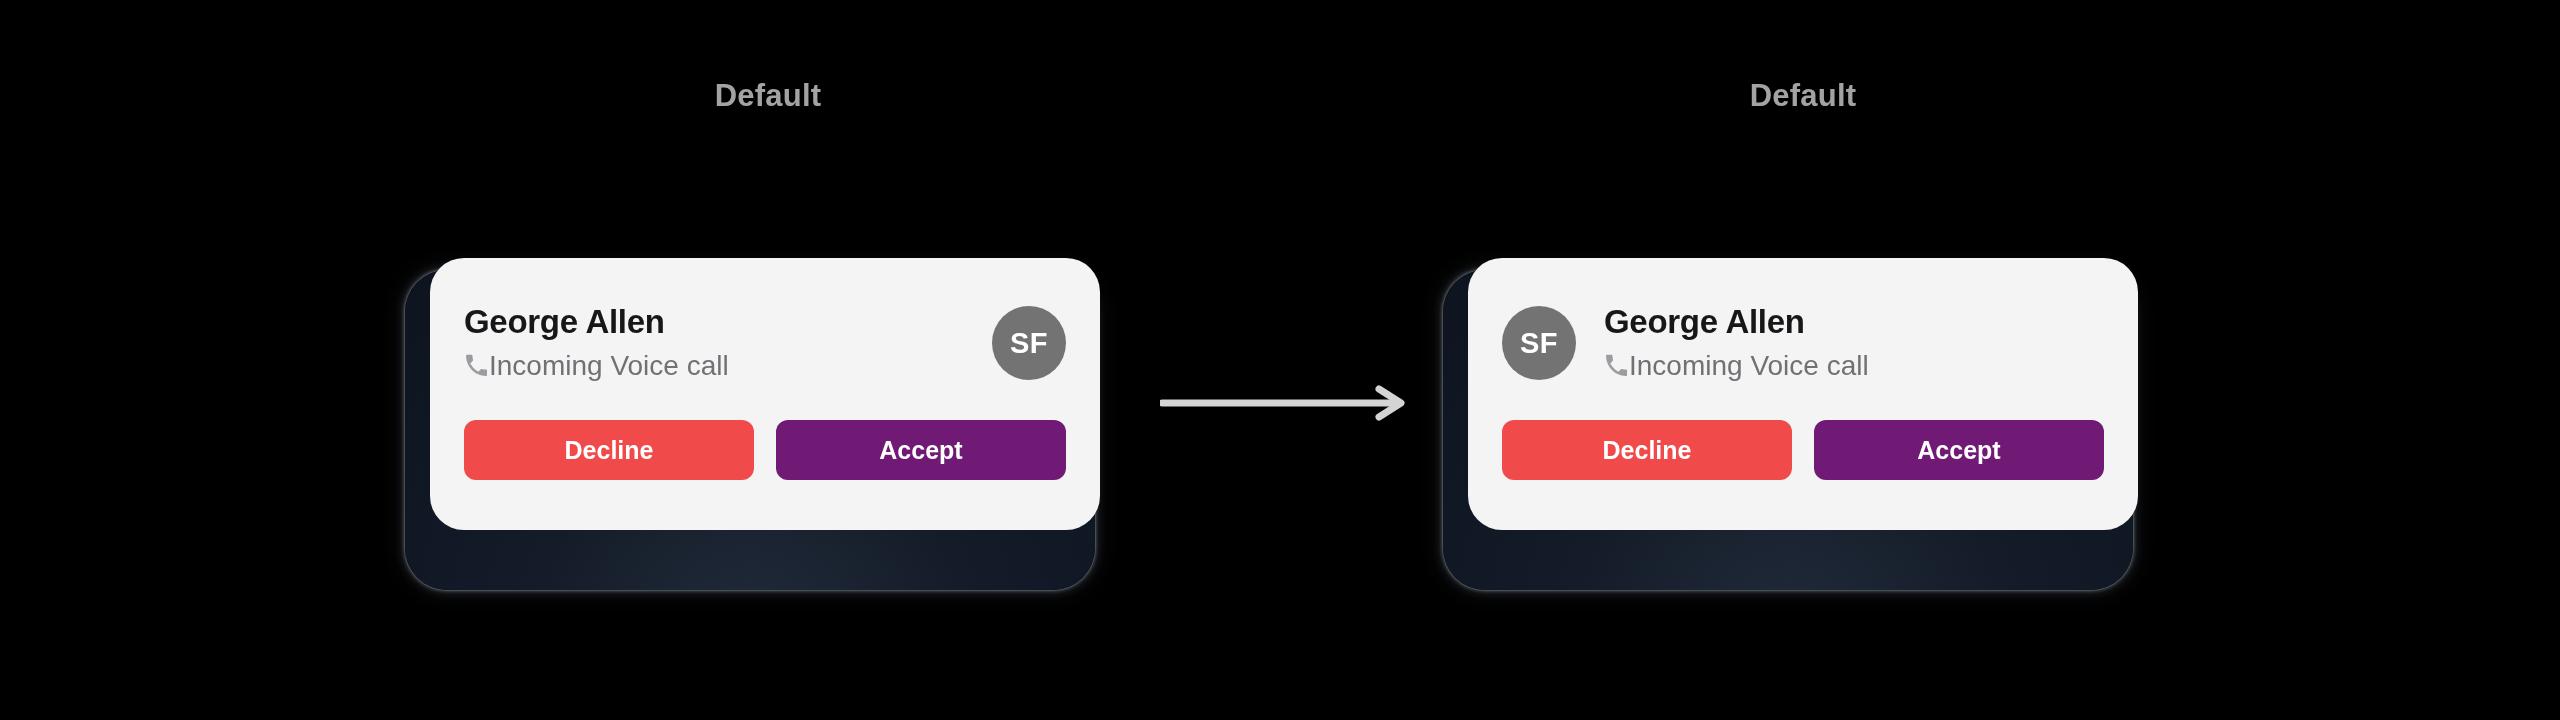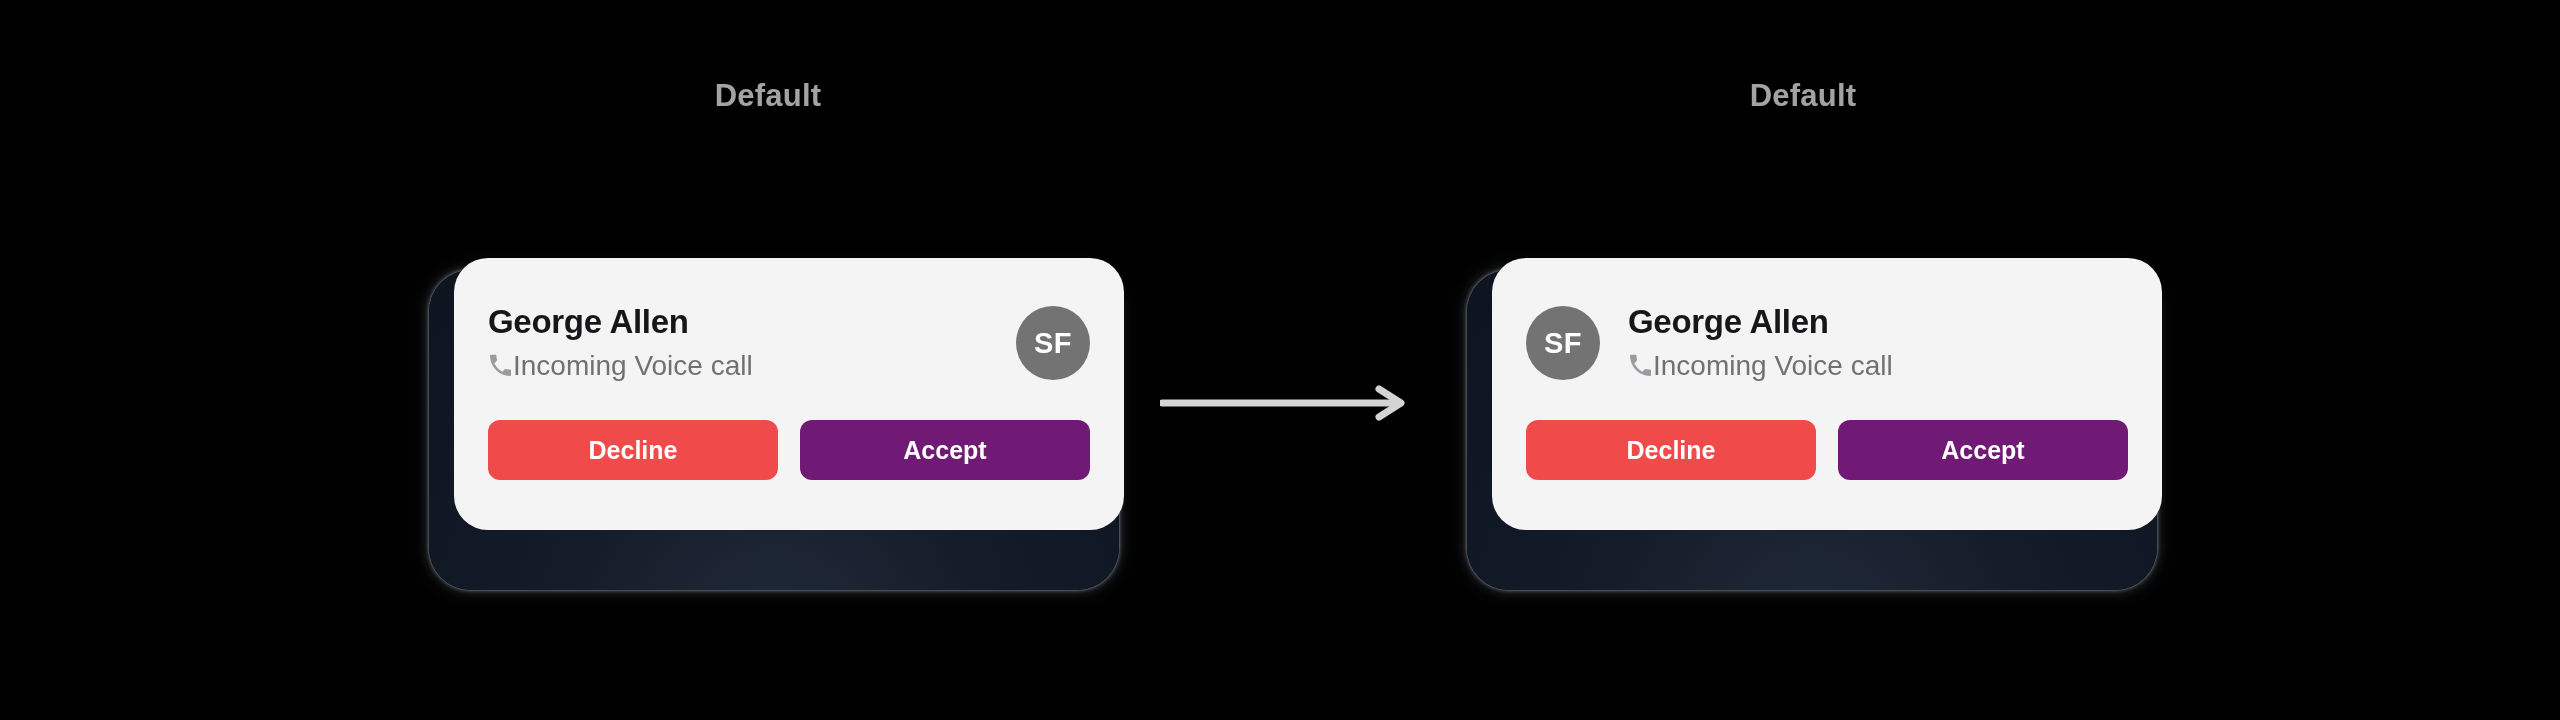--- a/index.html
+++ b/index.html
@@ -34,21 +34,20 @@
     white-space: nowrap;
   }
   .column-label.left  { left: 513px; width: 510px; }
   .column-label.right { left: 1548px; width: 510px; }
 
   
   .notif-mock {
     position: absolute;
     width: 712px;
     height: 336px;
-    margin-left: 24px;
   }
   .notif-mock.left  { left: 405px;  top: 258px; }
   .notif-mock.right { left: 1443px; top: 258px; }
 
   
   .device-frame {
     position: absolute;
     left: 0;
     top: 12px;
     width: 690px;

